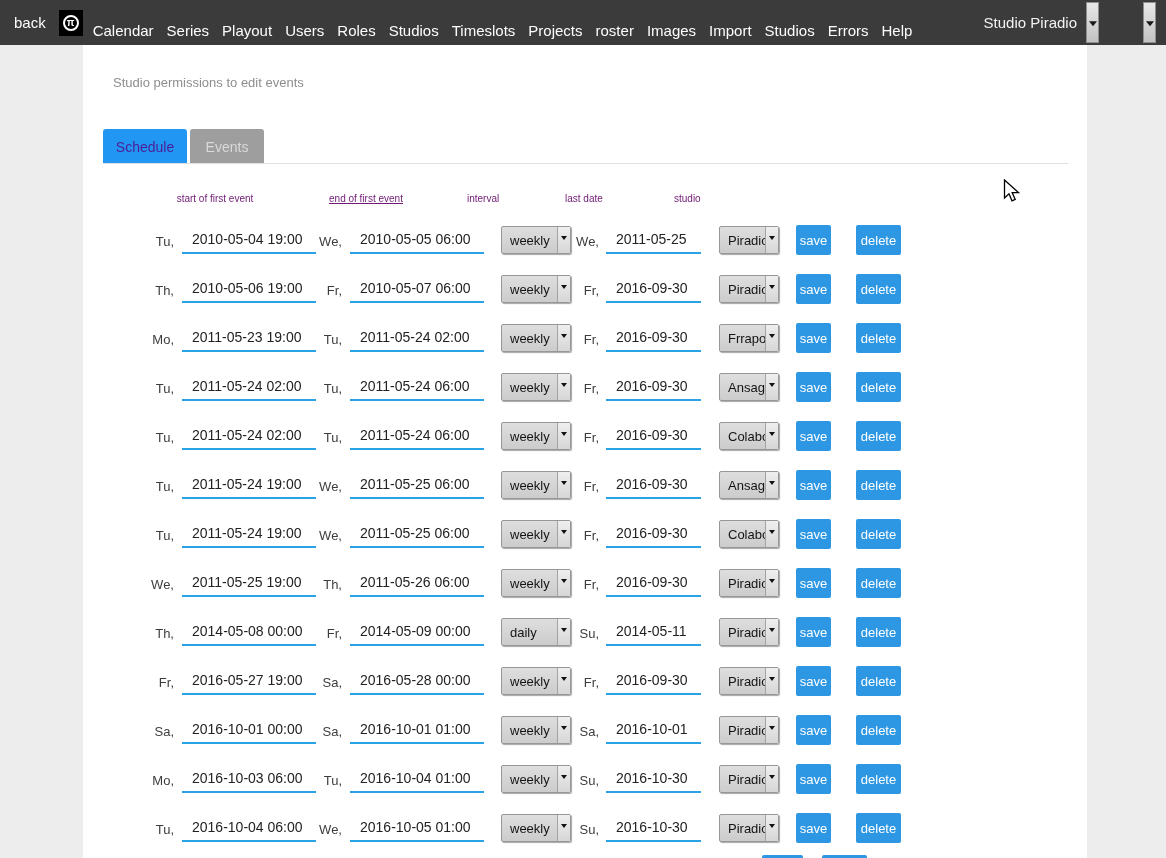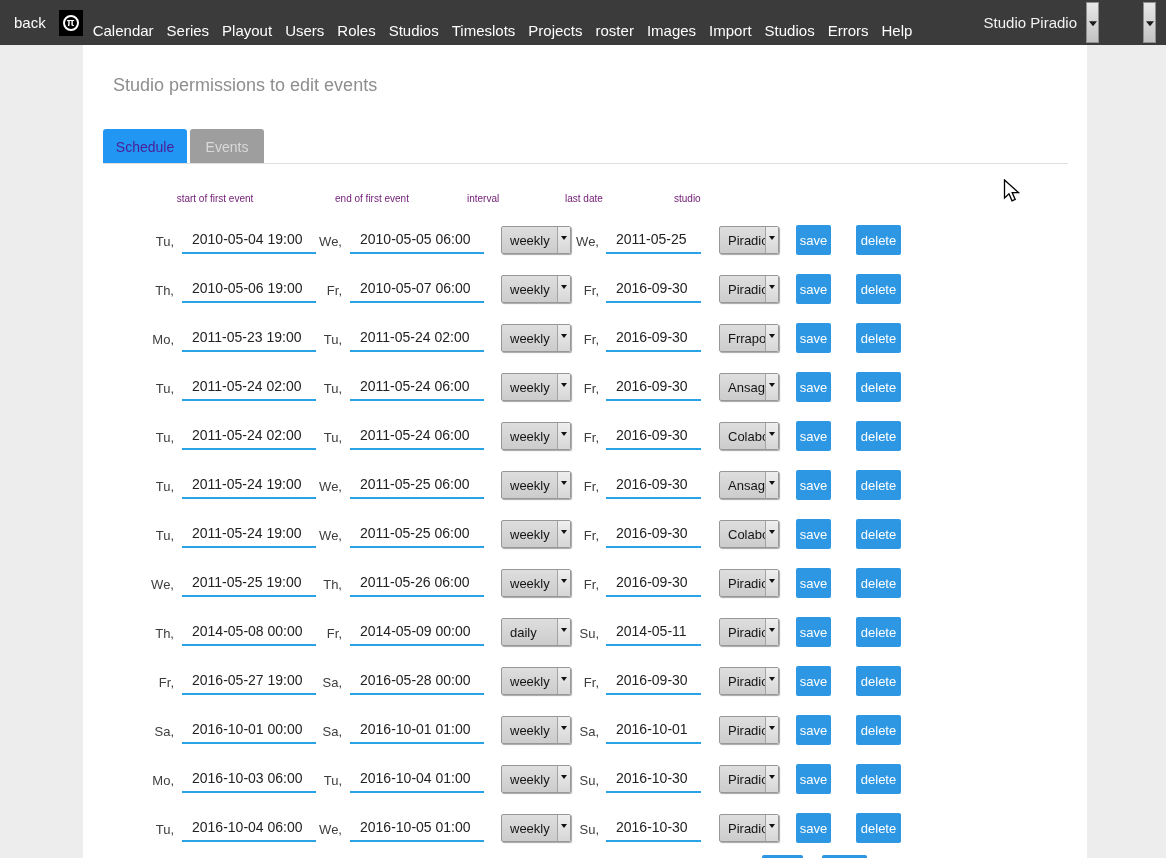--- a/index.html
+++ b/index.html
@@ -20,31 +20,31 @@
   .nav-select .strip { width:13px; margin:2px 0; background:linear-gradient(#e8e8e8,#c2c2c2);
                        border:1px solid #8f8f8f; position:relative; }
   .nav-select .strip::after { content:""; position:absolute; left:50%; top:50%;
                               transform:translate(-50%,-35%);
                               border-left:4px solid transparent; border-right:4px solid transparent;
                               border-top:5px solid #1a1a1a; }
   .nav-right { margin-left:auto; display:flex; align-items:center; }
 
   
   .panel { position:absolute; left:83px; top:45px; width:1004px; height:813px; background:#ffffff; }
-  .page-title { position:absolute; left:30px; top:30px; font-size:18px; color:#8e8e8e; }
+  .page-title { position:absolute; left:30px; top:30px; font-size:13px; color:#8e8e8e; }
 
   .tab { position:absolute; top:84px; height:35px; border-radius:3px 3px 0 0; font-size:14px;
          display:flex; align-items:center; justify-content:center; cursor:pointer; }
   .tab-active { left:20px; width:84px; background:#2196f3; color:#4c1d95; }
   .tab-inactive { left:107px; width:74px; background:#9e9e9e; color:#d9d9d9; }
   .tab-divider { position:absolute; left:20px; top:118px; width:965px; height:1px; background:#e0e0e0; }
 
   .col-header { position:absolute; top:148px; font-size:10px; color:#701a75; text-align:center; }
   .ch-start { left:65px; width:134px; }
-  .ch-end { left:222px; width:134px; }
+  .ch-end { left:216px; width:134px;text-decoration:underline; }
   .ch-interval { left:384px; text-align:left; }
   .ch-last { left:482px; text-align:left; }
   .ch-studio { left:591px; text-align:left; }
 
   
   .row { position:absolute; left:0; width:1004px; height:49px;margin-left:34px; }
   .day { position:absolute; width:34px; font-size:13px; color:#3d3d3d; text-align:right; top:9px; }
   .day-1 { left:23px; }
   .day-2 { left:191px; }
   .day-3 { left:448px; }

